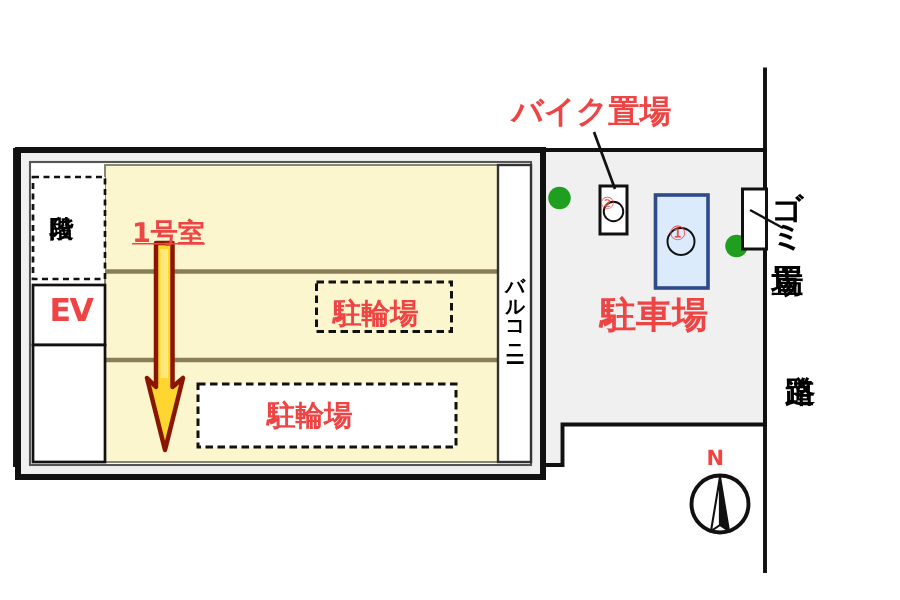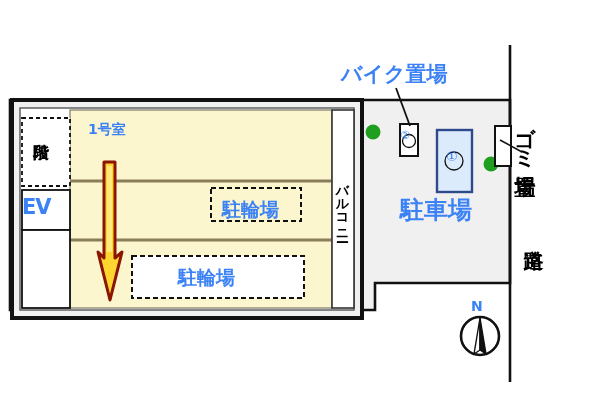--- a/index.html
+++ b/index.html
@@ -6,32 +6,32 @@
   html,body{margin:0;padding:0;background:#ffffff;}
   body{
     width:600px;height:400px;position:relative;overflow:hidden;
     font-family:"DejaVu Sans","Liberation Sans",sans-serif;
     color:#000;
   }
   #stage{position:absolute;inset:0;width:600px;height:400px;}
   #stage svg{display:block;width:600px;height:400px;}
 
   
-  .lbl{position:absolute;white-space:nowrap;line-height:1;color:#3b82f6;}
+  .lbl{position:absolute;white-space:nowrap;line-height:1;color:#ef4444;}
   .vlbl{position:absolute;writing-mode:vertical-rl;text-orientation:upright;
         line-height:1;white-space:nowrap;color:#000;}
 
   #lbl-bike{left:341px;top:64px;font-size:21px;font-weight:700;letter-spacing:0px;}
   #lbl-gomi{left:514px;top:112px;font-size:21px;font-weight:700;}
   #lbl-road{left:524px;top:235px;font-size:20px;font-weight:700;}
   #lbl-park{left:400px;top:198px;font-size:24px;font-weight:700;}
   #lbl-balcony{left:336px;top:176px;font-size:13px;font-weight:700;}
-  #lbl-room1{left:88px;top:122px;font-size:14px;font-weight:700;}
+  #lbl-room1{left:88px;top:147px;font-size:18px;font-weight:700;text-decoration:underline;}
   #lbl-kaidan{left:33px;top:131px;font-size:16px;font-weight:700;}
-  #lbl-ev{left:22px;top:197px;font-size:21px;font-weight:700;letter-spacing:-1px;}
+  #lbl-ev{left:33px;top:197px;font-size:21px;font-weight:700;letter-spacing:-1px;}
   #lbl-cycle1{left:222px;top:200px;font-size:19px;font-weight:700;}
   #lbl-cycle2{left:178px;top:268px;font-size:19px;font-weight:700;}
   #lbl-north{left:471px;top:299px;font-size:14px;font-weight:700;}
   #lbl-p1{left:446px;top:150px;font-size:13px;}
   #lbl-p2{left:400px;top:130px;font-size:11px;}
 </style>
 </head>
 <body>
 
 <div id="stage">

